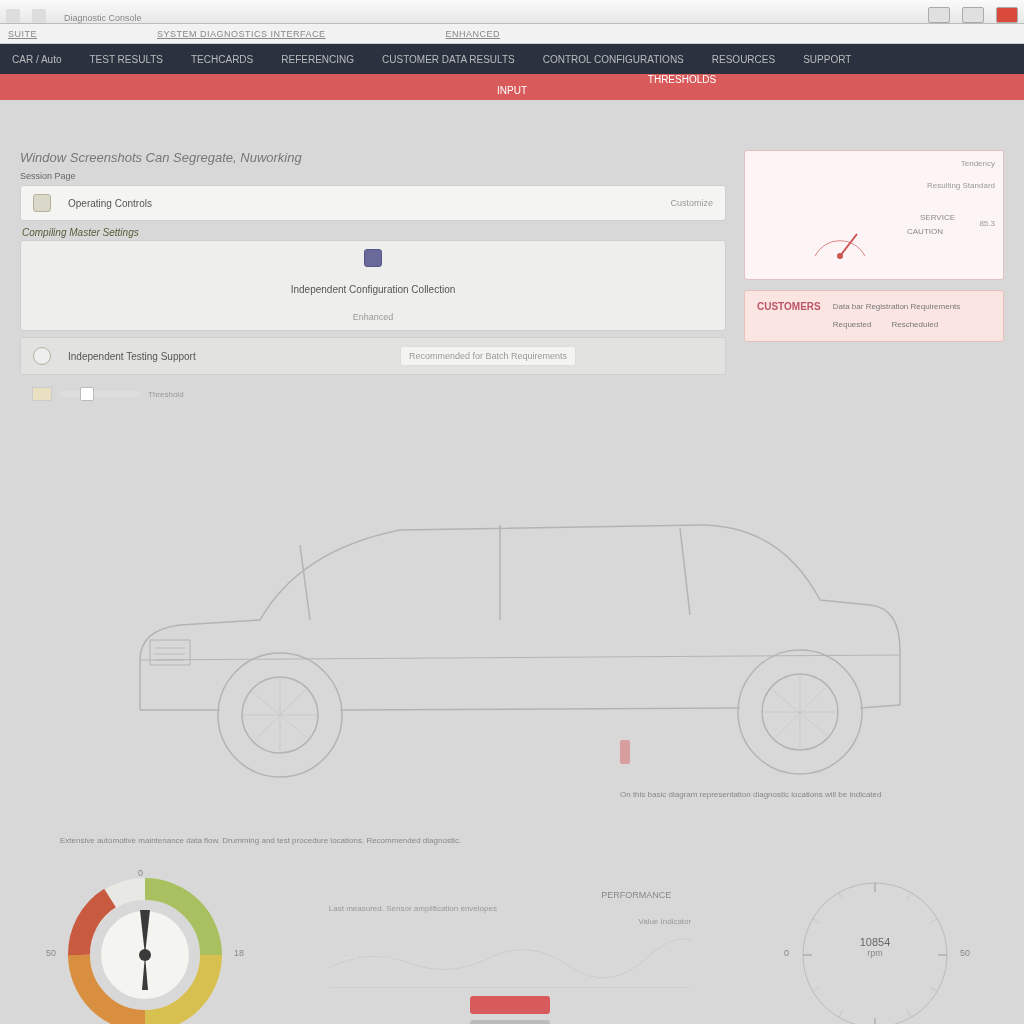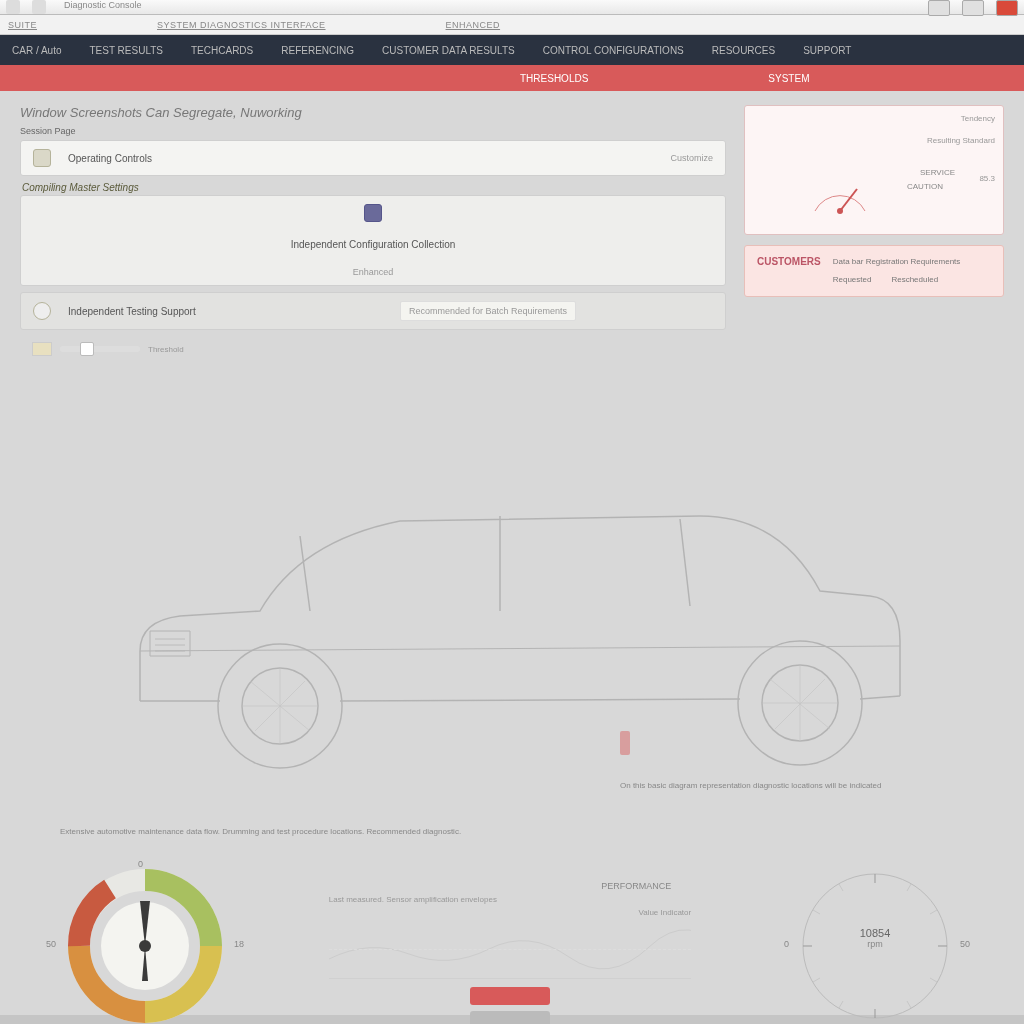--- a/index.html
+++ b/index.html
@@ -1,28 +1,28 @@
 <!DOCTYPE html>
 <html><head>
 <meta charset="utf-8">
 <style>
 * { margin: 0; padding: 0; box-sizing: border-box; font-family: Arial, sans-serif; }
 body { width: 1024px; height: 1024px; background: #c5c5c5; overflow: hidden; font-size: 11px; }
-.titlebar { height: 15px; background: linear-gradient(#fafafa,#e8e8e8); border-bottom: 1px solid #bbb; display: flex; align-items: flex-start; padding: 0 6px; gap: 12px; }
+.titlebar { height: 24px; background: linear-gradient(#fafafa,#e8e8e8); border-bottom: 1px solid #bbb; display: flex; align-items: flex-end; padding: 0 6px; gap: 12px; }
 .titlebar .ticon { width: 14px; height: 14px; background: #ddd; border-radius: 2px; }
 .titlebar .spacer { flex: 1; }
 .titlebar .winbtn { width: 22px; height: 16px; background: #e0e0e0; border: 1px solid #aaa; border-radius: 2px; }
 .titlebar .close { background: #d94a3a; }
 .toolbar { height: 20px; background: #f2f2f2; border-bottom: 1px solid #ccc; display: flex; align-items: center; padding: 0 8px; gap: 120px; color: #888; font-size: 9px; letter-spacing: 0.5px; text-decoration: underline; }
 .nav { height: 30px; background: #2a3240; display: flex; align-items: center; padding: 0 12px; gap: 28px; color: #aab; font-size: 10px; }
 .nav-item { color: #bbb; cursor: pointer; white-space: nowrap; }
-.subnav { height: 26px; background: #d85a5a; display: flex; align-items: center; color: #fff; font-size: 10px; }
+.subnav { height: 26px; background: #d85a5a; display: flex; align-items: center; color: #fff; font-size: 10px; flex-direction: column; }
 .subnav div:first-child { margin-left: 520px; margin-right: 180px; }
 .content { padding: 14px 20px 0 20px; background: #d8d8d8; height: calc(100% - 100px); position: relative; }
-.topgrid { display: flex; gap: 18px; }
+.topgrid { display: flex; gap: 18px; margin-top: 36px; }
 .left-col { flex: 1; }
 .right-col { width: 260px; }
 .page-title { color: #777; font-size: 13px; font-style: italic; margin-bottom: 6px; }
 .section-label { color: #666; font-size: 9px; margin-bottom: 4px; }
 .card { background: #f4f4f2; border: 1px solid #cfcfcf; border-radius: 3px; padding: 8px 12px; margin-bottom: 6px; display: flex; align-items: center; gap: 17px; }
 .card .ci { width: 18px; height: 18px; background: #dad8c8; border: 1px solid #b5b39a; border-radius: 3px; }
 .card .ctext { flex: 1; color: #555; font-size: 10px; }
 .card .ctag { color: #999; font-size: 9px; }
 .card.soft { background: #eeeeec; flex-direction: column; }
 .card.faded { background: #e2e2e0; }
@@ -83,21 +83,21 @@
   <span class="nav-item">TECHCARDS</span>
   <span class="nav-item">REFERENCING</span>
   <span class="nav-item">CUSTOMER DATA RESULTS</span>
   <span class="nav-item">CONTROL CONFIGURATIONS</span>
   <span class="nav-item">RESOURCES</span>
   <span class="nav-item">SUPPORT</span>
 </div>
 
 <div class="subnav">
   <div>THRESHOLDS</div>
-  <div>SYSTEM</div>
+  <div>INPUT</div>
 </div>
 
 <div class="content">
 
   <div class="topgrid">
     <div class="left-col">
       <div class="page-title">Window Screenshots Can Segregate, Nuworking</div>
       <div class="section-label">Session Page</div>
 
       <div class="card">

